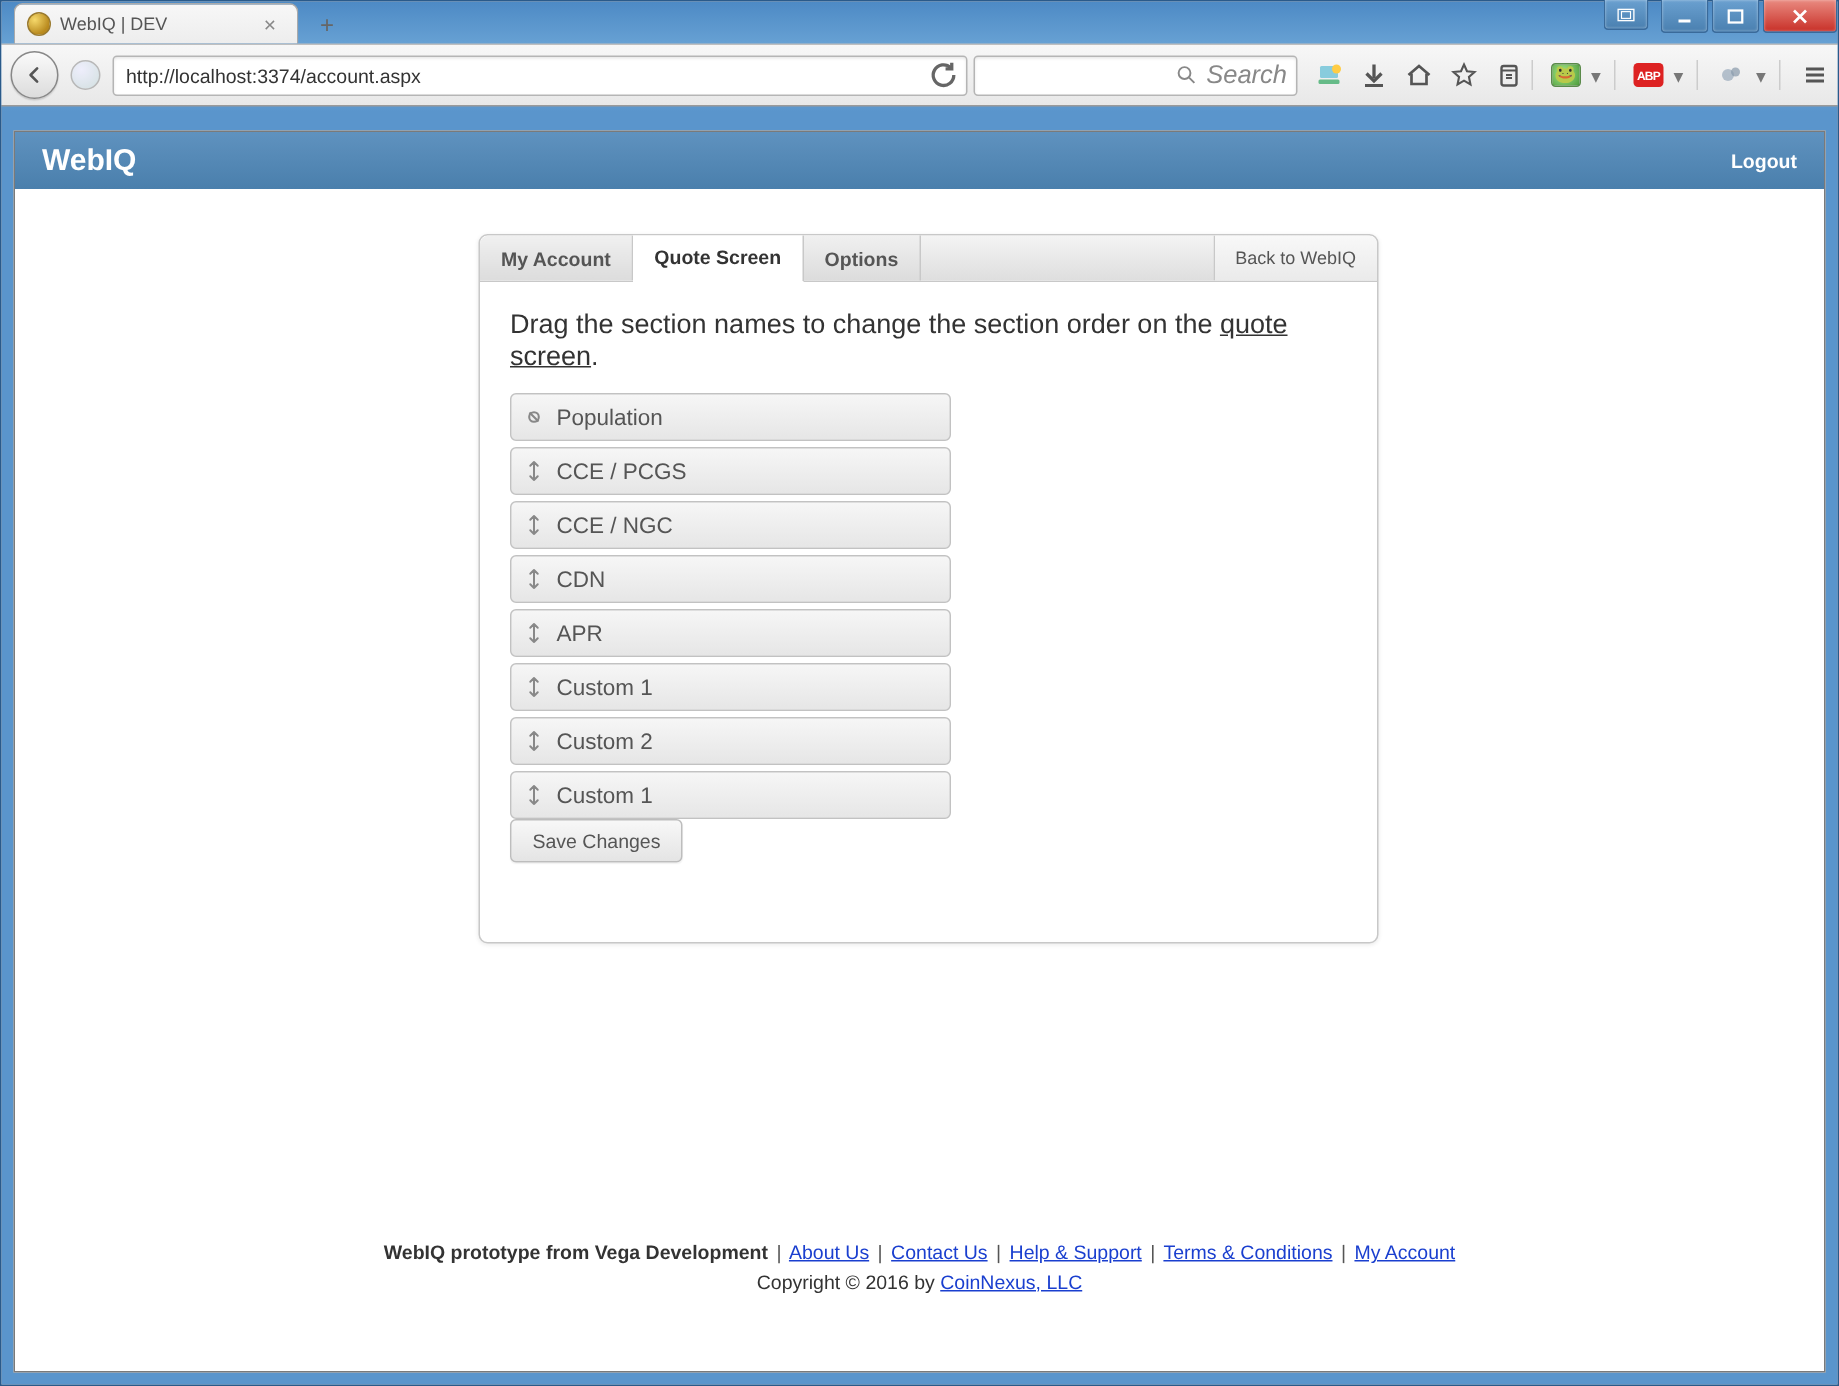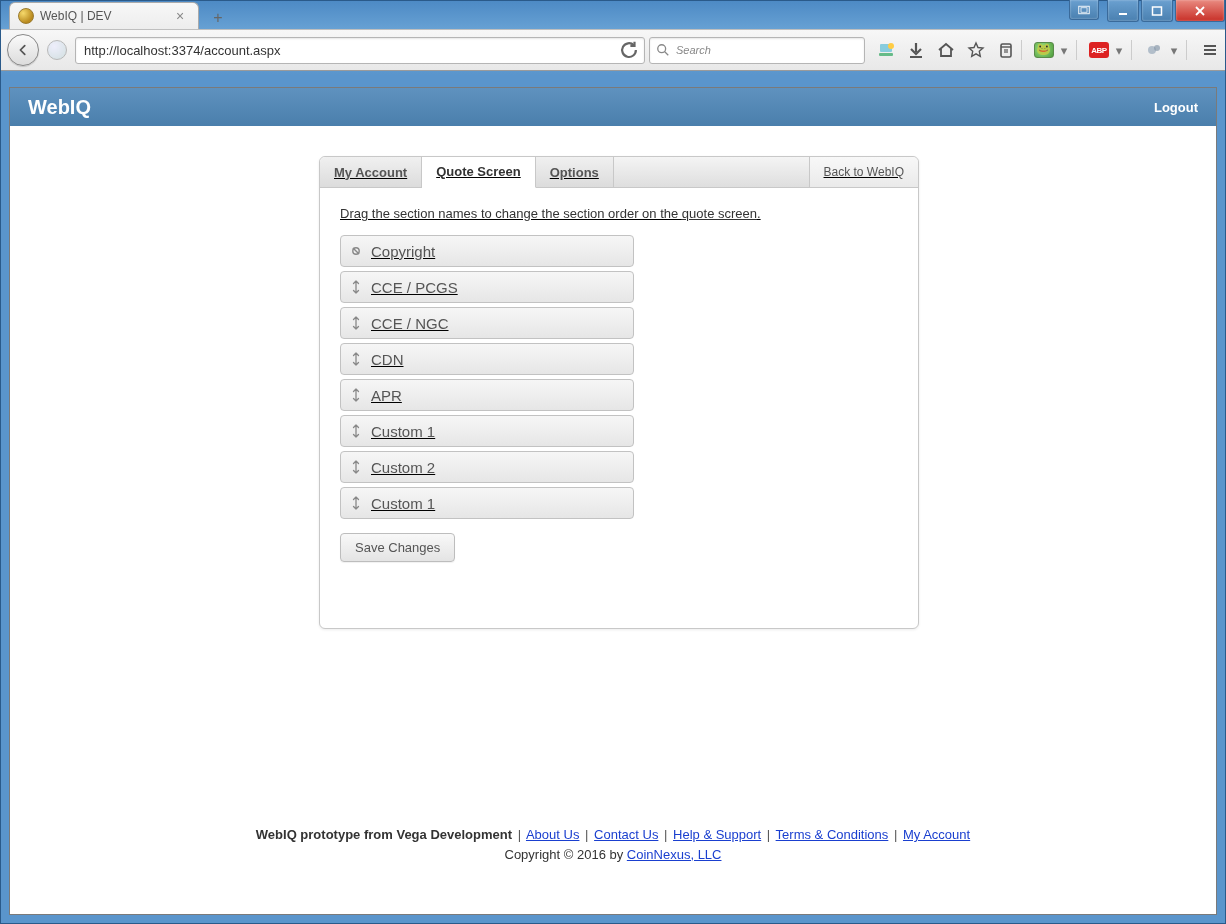--- a/index.html
+++ b/index.html
@@ -21,58 +21,58 @@
   .new-tab-btn { width: 26px; height: 22px; display:flex;align-items:center;justify-content:center; color:#666; cursor:pointer; margin-left:6px; font-size: 16px; }
 
   
   .toolbar-wrap { background: linear-gradient(to bottom,#f7f7f7,#e8e8e8); border-top: 1px solid #bfbfbf; border-bottom: 1px solid #9a9a9a; }
   .toolbar { height: 40px; display: flex; align-items: center; padding: 0 6px; gap: 4px; border-radius: 17px; }
   .nav-back { width: 32px; height: 32px; border-radius: 50%; border: 1px solid #888; background: linear-gradient(to bottom,#fafafa,#dcdcdc); display:flex;align-items:center;justify-content:center; cursor:pointer; box-shadow: 0 1px 1px rgba(0,0,0,.15);}
   .nav-back svg { width: 14px; height: 14px; }
   .globe-icon { width: 20px; height: 20px; border-radius:50%; border:1px solid #aaa; background: radial-gradient(circle at 35% 30%, #eef, #cdd); margin: 0 4px; opacity:.8;}
   .url-bar { flex: 0 0 570px; height: 27px; border: 1px solid #b5b5b5; border-radius: 3px; background: #fff; display:flex; align-items:center; padding: 0 4px 0 8px; font-size: 13px; color:#333; box-shadow: inset 0 1px 2px rgba(0,0,0,.1);}
   .url-bar .reload { margin-left:auto; width:22px; height:22px; display:flex;align-items:center;justify-content:center; color:#666; cursor:pointer;}
-  .search-bar { flex: 1; height: 27px; border: 1px solid #b5b5b5; border-radius: 3px; background: #fff; display:flex; align-items:center; padding: 0 6px; gap:6px; color:#888; font-style: italic; font-size: 11px; box-shadow: inset 0 1px 2px rgba(0,0,0,.1);}
+  .search-bar { flex: 1; height: 27px; border: 1px solid #b5b5b5; border-radius: 3px; background: #fff; display:flex; align-items:center; padding: 0 6px; gap:6px; color:#888; font-style: italic; font-size: 17px; box-shadow: inset 0 1px 2px rgba(0,0,0,.1); justify-content: flex-end;}
   .search-bar svg { width:14px; height:14px; flex:none;}
   .tb-icon { width: 26px; height: 26px; display:flex; align-items:center; justify-content:flex-end; cursor:pointer; color:#555; border-radius:3px;}
   .tb-icon svg { width: 18px; height: 18px; }
   .tb-sep { width:1px; height:20px; background:#ccc; margin: 0 2px;}
   .tb-drop { width:12px; display:flex;align-items:center;justify-content:center;color:#777; cursor:pointer;}
   .abp { width:20px;height:16px;border-radius:3px;background:#d22; color:#fff; font-size:8px; font-weight:bold; display:flex;align-items:center;justify-content:center; letter-spacing:-.5px;}
   .slick { width:20px;height:16px; background: radial-gradient(circle at 40% 40%,#a8e88a,#4a9a3a); border-radius:3px; border:1px solid #5a8a4a; position:relative;}
   .slick::after{content:"🐸"; font-size:12px; position:absolute; left:1px; top:-1px; filter: grayscale(.3);}
   .download-btn svg{ width:18px;height:18px;}
 
   
   .viewport { position: absolute; top: 86px; left: 8px; right: 8px; bottom: 8px; background: #fff; border: 1px solid #7a7a7a; overflow: hidden; }
 
   
   .app-header { background: linear-gradient(to bottom,#5f92bf,#4a7fac); height: 38px; display:flex; align-items:center; justify-content:space-between; padding: 0 18px; color:#fff; }
   .app-title { font-size: 20px; font-weight: bold; font-family: "Trebuchet MS", Verdana, sans-serif; }
   .logout { color:#fff; font-weight:bold; font-size:13px; cursor:pointer; }
 
   
-  .content { padding: 30px 0 0 12px; display:flex; flex-direction:column; align-items:center; height: calc(100% - 38px); position:relative;text-decoration:underline;}
+  .content { padding: 30px 0 0 12px; display:flex; flex-direction:column; align-items:center; height: calc(100% - 38px); position:relative;}
   .panel { width: 600px; border: 1px solid #c8c8c8; border-radius: 6px; background: #fff; box-shadow: 0 1px 3px rgba(0,0,0,.08); }
   .panel-tabs { display:flex; align-items:stretch; border-bottom: 1px solid #c8c8c8; background: linear-gradient(to bottom,#f4f4f4,#dedede); border-radius: 6px 6px 0 0; height: 31px; font-size:13px;}
   .ptab { padding: 0 14px; display:flex; align-items:center; color:#555; font-weight:bold; border-right:1px solid #c8c8c8; cursor:pointer; background: linear-gradient(to bottom,#f0f0f0,#dcdcdc);}
   .ptab:first-child{ border-radius: 6px 0 0 0;}
   .ptab.active { background:#fff; color:#333; border-bottom:1px solid #fff; margin-bottom:-1px; padding-bottom:1px; }
   .ptab-spacer { flex:1; }
   .back-link { padding: 0 14px; display:flex; align-items:center; font-size:12px; color:#555; border-left:1px solid #c8c8c8; background: linear-gradient(to bottom,#f8f8f8,#eaeaea); border-radius: 0 6px 0 0; cursor:pointer;text-align:right;}
   .panel-body { padding: 18px 20px 26px 20px; min-height: 440px;}
-  .instructions { font-size: 13px; color:#333; margin-bottom: 14px;}
+  .instructions { font-size: 18px; color:#333; margin-bottom: 14px;}
   .instructions a { color:#333; text-decoration: underline;}
   .sortable-list { display:flex; flex-direction:column; gap:4px; width: 294px;}
   .sortable-item { height: 32px; border:1px solid #c2c2c2; border-radius:4px; background: linear-gradient(to bottom,#f6f6f6,#e6e6e6); display:flex; align-items:center; padding: 0 8px; gap:8px; color:#555; font-size:15px; cursor: move;}
   .sortable-item.pinned { cursor: default;}
   .drag-handle { width:14px; height:14px; display:flex; align-items:center; justify-content:center; color:#888;}
   .drag-handle svg{width:10px;height:14px;}
   .pin-handle svg{width:10px;height:10px;}
-  .save-btn { margin-top: 14px; padding: 6px 14px; border:1px solid #bdbdbd; border-radius:4px; background: linear-gradient(to bottom,#f8f8f8,#e4e4e4); color:#555; font-size:13px; cursor:pointer; box-shadow: 0 1px 1px rgba(0,0,0,.06);}
+  .save-btn { padding: 6px 14px; border:1px solid #bdbdbd; border-radius:4px; background: linear-gradient(to bottom,#f8f8f8,#e4e4e4); color:#555; font-size:13px; cursor:pointer; box-shadow: 0 1px 1px rgba(0,0,0,.06);}
 
   
   .page-footer { position:absolute; bottom: 50px; left:0; right:0; text-align:center; font-size:13px; color:#333; line-height:1.5;}
   .page-footer a { color:#1a3fcf; text-decoration: underline;}
   .page-footer .sep { color:#555; margin: 0 2px;}
   .page-footer .bold{ font-weight:bold;}
 </style>
 </head>
 <body>
 
@@ -218,21 +218,21 @@
             <span>Drag the section names to change the section order on the </span><a href="#">quote screen</a><span>.</span>
           </p>
           <div class="sortable-list" id="sortable-list">
               <div class="sortable-item pinned">
                 <span class="drag-handle pin-handle">
                   <svg viewBox="0 0 10 10">
                     <circle cx="5" cy="5" r="3.2" fill="none" stroke="#888" stroke-width="1.4"></circle>
                     <line x1="2" y1="2" x2="8" y2="8" stroke="#888" stroke-width="1.4"></line>
                   </svg>
                 </span>
-                <span>Copyright</span>
+                <span>Population</span>
               </div>
               <div class="sortable-item">
                 <span class="drag-handle">
                   <svg viewBox="0 0 10 14">
                     <path d="M5 1 L2.5 3.5 M5 1 L7.5 3.5 M5 1 L5 13 M5 13 L2.5 10.5 M5 13 L7.5 10.5" stroke="#888" stroke-width="1.3" fill="none" stroke-linecap="round"></path>
                   </svg>
                 </span>
                 <span>CCE / PCGS</span>
               </div>
               <div class="sortable-item">

